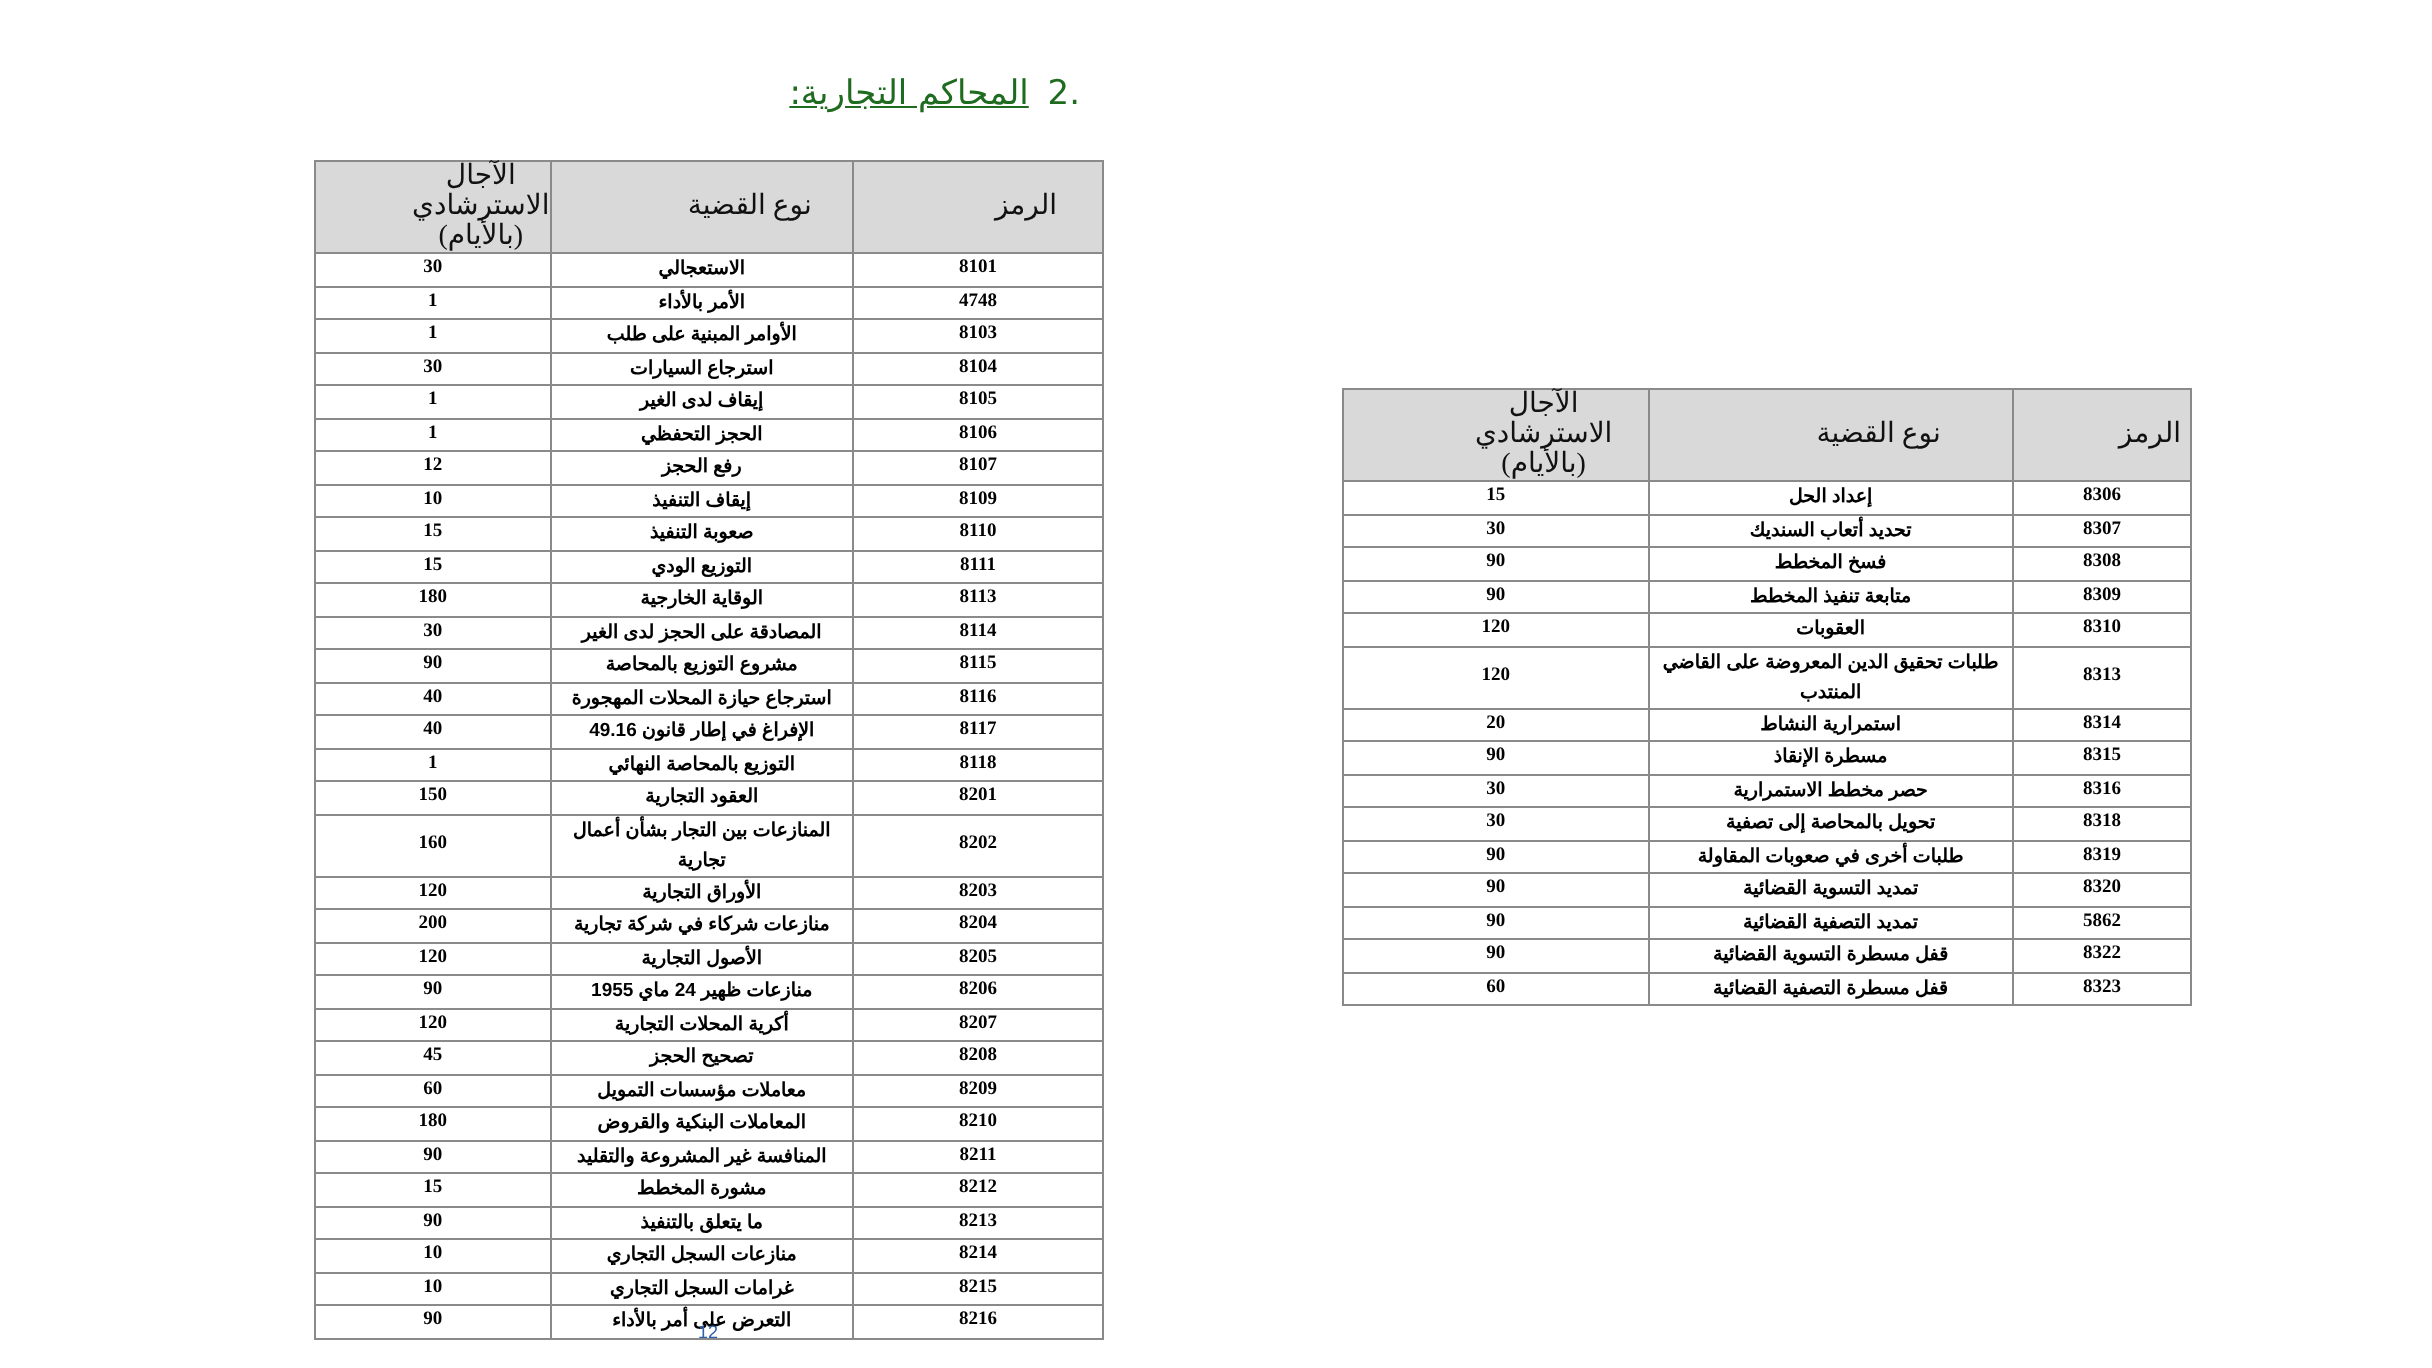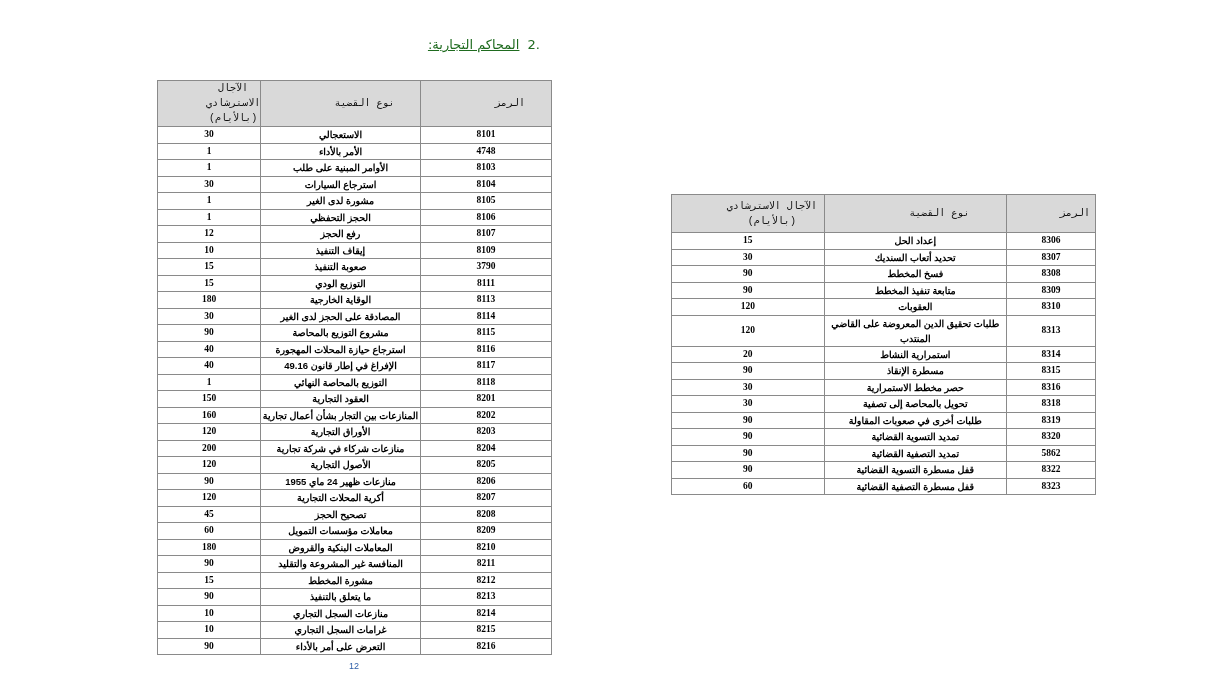--- a/index.html
+++ b/index.html
@@ -3,32 +3,32 @@
   <meta charset="utf-8">
   <style>
     html, body { margin: 0; padding: 0; }
     body {
       width: 1216px; height: 684px; background: #ffffff; position: relative;
       font-family: "DejaVu Serif", serif; color: #000; overflow: hidden;
     }
     .heading {
       position: absolute; left: 430px; top: 37px; width: 110px; height: 18px;
       direction: rtl; text-align: right; font-family: "DejaVu Sans", sans-serif;
-      font-size: 13px; color: #1f6b1f; white-space: nowrap;
+      font-size: 17px; color: #1f6b1f; white-space: nowrap;
     }
     .heading .num { color: #1f6b1f; }
     .heading .txt { text-decoration: underline; margin-right: 4px; }
     table.cases {
       position: absolute; border-collapse: collapse; direction: rtl;
       border: 1px solid #8a8a8a;
     }
     table.cases th, table.cases td { border: 1px solid #8a8a8a; padding: 0; text-align: center; }
     table.cases th {
-      background: #d9d9d9; font-family: Liberation Mono, monospace;
-      font-weight: normal; font-size: 10px; line-height: 15px; color: #111; padding-left: 48px;
+      background: #d9d9d9; font-family: Liberation Serif, serif;
+      font-weight: normal; font-size: 14px; line-height: 15px; color: #111; padding-left: 48px;
     }
     table.cases td { height: 15.5px; font-size: 9.5px; line-height: 15px; }
     td.code, td.days { font-family: "Liberation Serif", serif; font-weight: bold; font-size: 11px; }
     td.type { font-family: Liberation Sans, sans-serif; font-size: 7.5px; font-weight: bold; }
     #table-left { left: 157px; top: 80px; width: 395px; }
     #table-left th { height: 37px; }
     #table-right { left: 671px; top: 194px; width: 425px; }
     #table-right th { height: 37px; }
     .page-num {
       position: absolute; left: 344px; top: 661px; width: 20px; text-align: center;
@@ -67,40 +67,40 @@
         <td class="type">الأوامر المبنية على طلب</td>
         <td class="days">1</td>
       </tr>
       <tr>
         <td class="code">8104</td>
         <td class="type">استرجاع السيارات</td>
         <td class="days">30</td>
       </tr>
       <tr>
         <td class="code">8105</td>
-        <td class="type">مشورة لدى الغير</td>
+        <td class="type">إيقاف لدى الغير</td>
         <td class="days">1</td>
       </tr>
       <tr>
         <td class="code">8106</td>
         <td class="type">الحجز التحفظي</td>
         <td class="days">1</td>
       </tr>
       <tr>
         <td class="code">8107</td>
         <td class="type">رفع الحجز</td>
         <td class="days">12</td>
       </tr>
       <tr>
         <td class="code">8109</td>
         <td class="type">إيقاف التنفيذ</td>
         <td class="days">10</td>
       </tr>
       <tr>
-        <td class="code">3790</td>
+        <td class="code">8110</td>
         <td class="type">صعوبة التنفيذ</td>
         <td class="days">15</td>
       </tr>
       <tr>
         <td class="code">8111</td>
         <td class="type">التوزيع الودي</td>
         <td class="days">15</td>
       </tr>
       <tr>
         <td class="code">8113</td>

